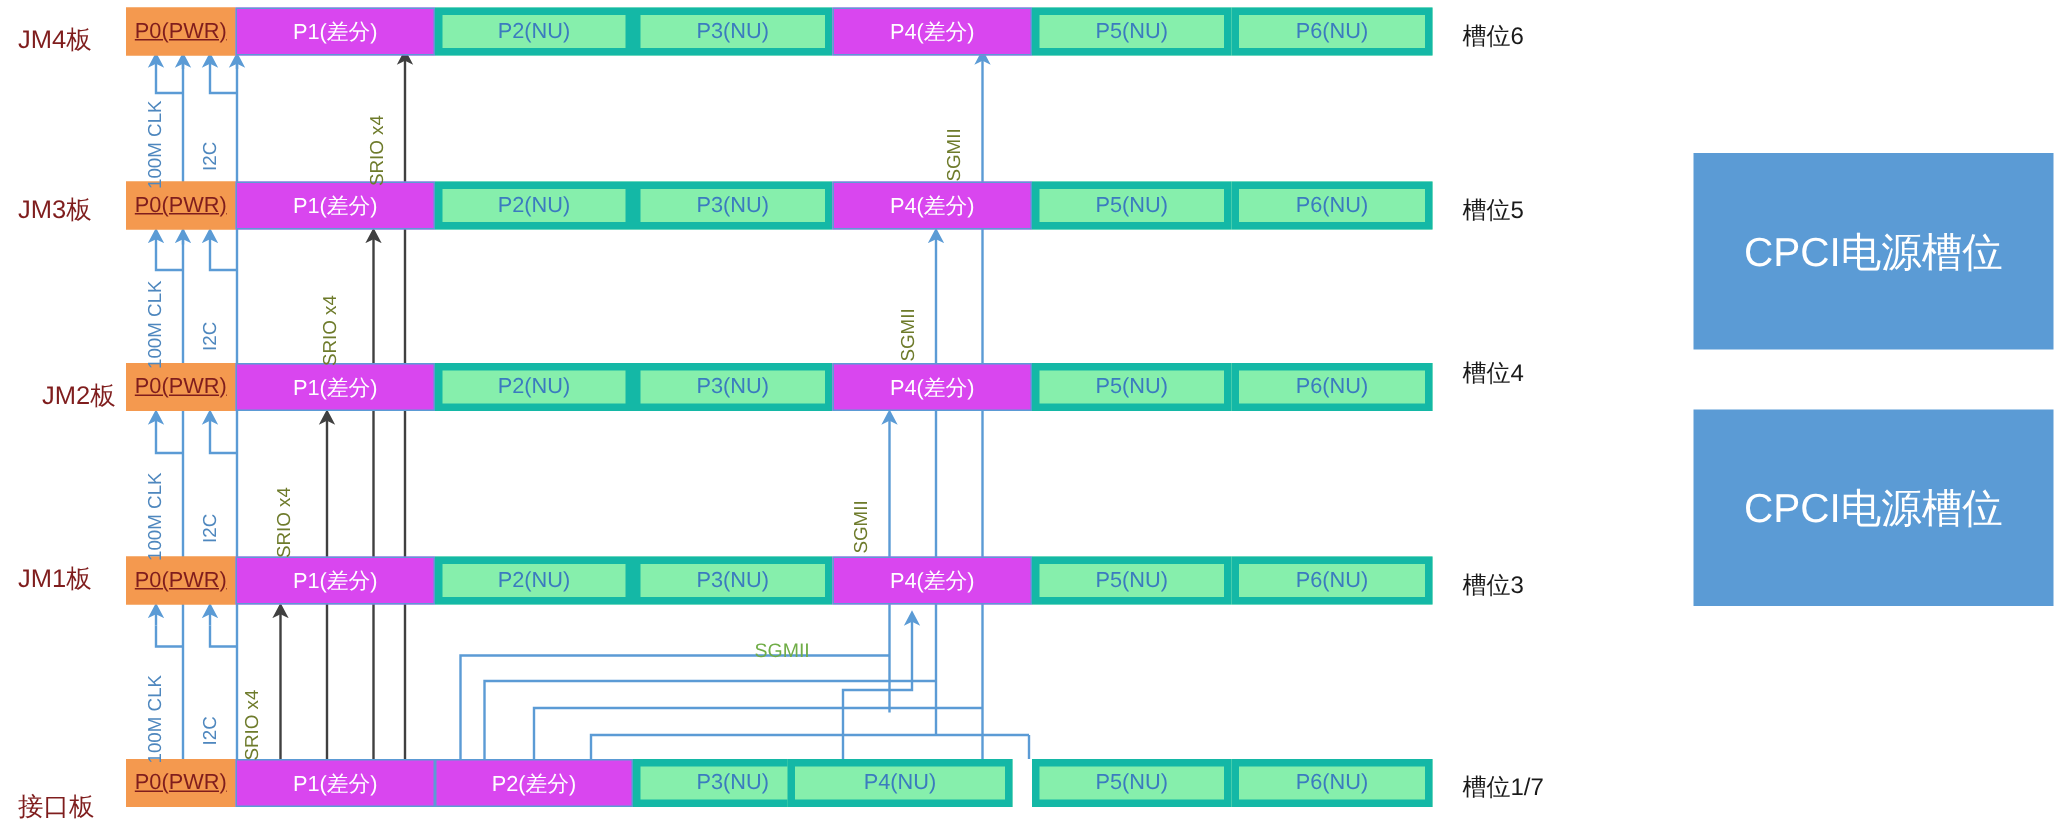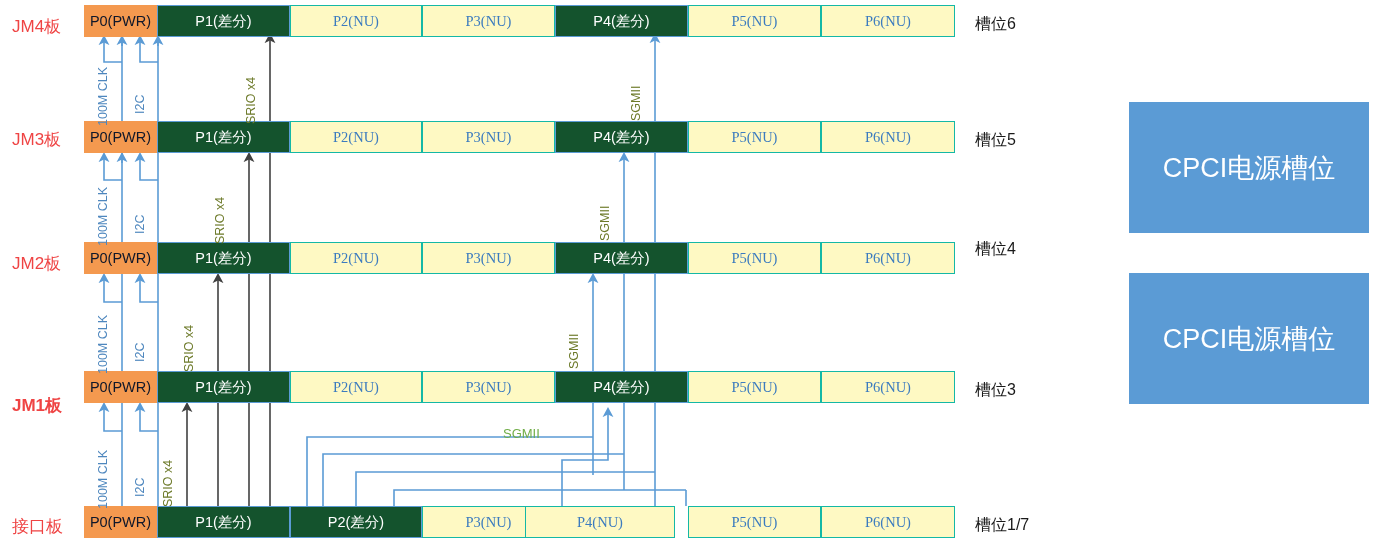--- a/index.html
+++ b/index.html
@@ -4,36 +4,36 @@
 <style>
   html,body{margin:0;padding:0;}
   body{
     width:1374px;height:550px;background:#ffffff;
     font-family:"Liberation Sans","DejaVu Sans",sans-serif;
     position:relative;overflow:hidden;
   }
   #stage{position:absolute;left:0;top:0;width:1374px;height:550px;}
 
   .board-label{
-    position:absolute;font-size:17px;color:#ef4444;
+    position:absolute;font-size:17px;color:#7f1d1d;
     white-space:nowrap;text-align:right;
   }
   .slot-label{
     position:absolute;font-size:16px;color:#1a1a1a;white-space:nowrap;
   }
 
   .row{position:absolute;height:32px;}
   .cell{
     position:absolute;top:0;height:32px;box-sizing:border-box;
     display:flex;align-items:center;justify-content:center;
     font-size:14.5px;white-space:nowrap;
   }
-  .cell.pwr{background:#F4994F;border:1px solid #F4994F;color:#0f172a;}
-  .cell.diff{background:#14532d;border:1px solid #5B9BD5;color:#ffffff;}
-  .cell.nu{background:#fef9c3;border:1px solid #14b8a6;color:#3B7BBF;font-family:Liberation Serif, serif;}
+  .cell.pwr{background:#F4994F;border:1px solid #F4994F;color:#7f1d1d;text-decoration:underline;}
+  .cell.diff{background:#d946ef;border:1px solid #5B9BD5;color:#ffffff;}
+  .cell.nu{background:#86efac;border:5px solid #14b8a6;color:#3B7BBF;}
 
   .cpci-box{
     position:absolute;background:#5B9BD5;
     display:flex;align-items:center;justify-content:center;
     color:#ffffff;font-size:27px;white-space:nowrap;
     font-family:"Liberation Sans","DejaVu Sans",sans-serif;
   }
 
   .vlabel{
     position:absolute;font-size:12.5px;white-space:nowrap;
@@ -127,45 +127,45 @@
     <div class="cell pwr" style="left:84px;width:73px;">P0(PWR)</div>
     <div class="cell diff" style="left:157px;width:133px;">P1(差分)</div>
     <div class="cell nu" style="left:290px;width:132px;">P2(NU)</div>
     <div class="cell nu" style="left:422px;width:133px;">P3(NU)</div>
     <div class="cell diff" style="left:555px;width:133px;">P4(差分)</div>
     <div class="cell nu" style="left:688px;width:133px;">P5(NU)</div>
     <div class="cell nu" style="left:821px;width:134px;">P6(NU)</div>
   </div>
   <div class="slot-label" style="left:975px;top:130px;">槽位5</div>
 
-  <div class="board-label" style="left:12px;top:252px;">JM2板</div>
+  <div class="board-label" style="left:28px;top:252px;">JM2板</div>
   <div class="row" style="left:0;top:242px;">
     <div class="cell pwr" style="left:84px;width:73px;">P0(PWR)</div>
     <div class="cell diff" style="left:157px;width:133px;">P1(差分)</div>
     <div class="cell nu" style="left:290px;width:132px;">P2(NU)</div>
     <div class="cell nu" style="left:422px;width:133px;">P3(NU)</div>
     <div class="cell diff" style="left:555px;width:133px;">P4(差分)</div>
     <div class="cell nu" style="left:688px;width:133px;">P5(NU)</div>
     <div class="cell nu" style="left:821px;width:134px;">P6(NU)</div>
   </div>
   <div class="slot-label" style="left:975px;top:239px;">槽位4</div>
 
-  <div class="board-label" style="left:12px;top:394px;font-weight:bold;">JM1板</div>
+  <div class="board-label" style="left:12px;top:374px;">JM1板</div>
   <div class="row" style="left:0;top:371px;">
     <div class="cell pwr" style="left:84px;width:73px;">P0(PWR)</div>
     <div class="cell diff" style="left:157px;width:133px;">P1(差分)</div>
     <div class="cell nu" style="left:290px;width:132px;">P2(NU)</div>
     <div class="cell nu" style="left:422px;width:133px;">P3(NU)</div>
     <div class="cell diff" style="left:555px;width:133px;">P4(差分)</div>
     <div class="cell nu" style="left:688px;width:133px;">P5(NU)</div>
     <div class="cell nu" style="left:821px;width:134px;">P6(NU)</div>
   </div>
   <div class="slot-label" style="left:975px;top:380px;">槽位3</div>
 
-  <div class="board-label" style="left:12px;top:515px;">接口板</div>
+  <div class="board-label" style="left:12px;top:526px;">接口板</div>
   <div class="row" style="left:0;top:506px;">
     <div class="cell pwr" style="left:84px;width:73px;">P0(PWR)</div>
     <div class="cell diff" style="left:157px;width:133px;">P1(差分)</div>
     <div class="cell diff" style="left:290px;width:132px;">P2(差分)</div>
     <div class="cell nu" style="left:422px;width:133px;">P3(NU)</div>
     <div class="cell nu" style="left:525px;width:150px;">P4(NU)</div>
     <div class="cell nu" style="left:688px;width:133px;">P5(NU)</div>
     <div class="cell nu" style="left:821px;width:134px;">P6(NU)</div>
   </div>
   <div class="slot-label" style="left:975px;top:515px;">槽位1/7</div>

